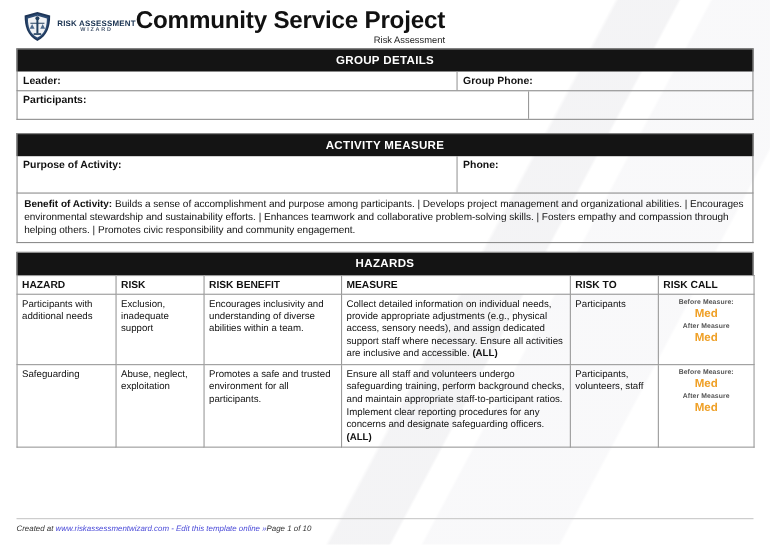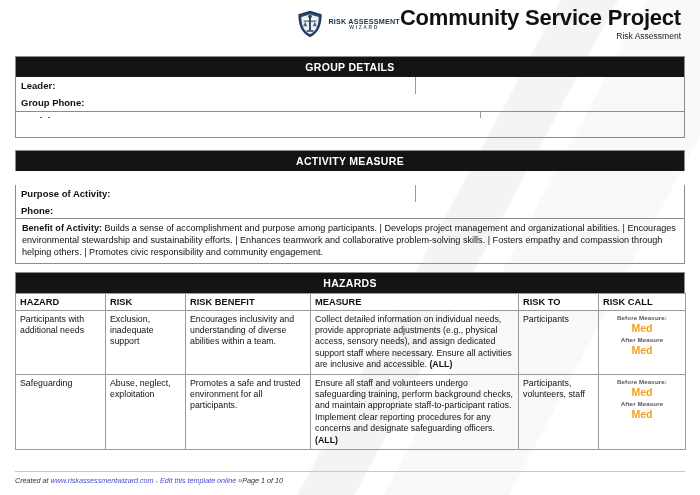--- a/index.html
+++ b/index.html
@@ -22,24 +22,24 @@
     box-sizing: border-box;
     padding: 0 15px;
     background:
       linear-gradient(118deg, rgba(0,0,0,0) 58%, rgba(240,240,242,0.75) 58.4%, rgba(240,240,242,0.75) 64%, rgba(0,0,0,0) 64.3%),
       linear-gradient(118deg, rgba(0,0,0,0) 67%, rgba(246,246,248,0.7) 67.3%, rgba(246,246,248,0.7) 80%, rgba(0,0,0,0) 80.3%),
       #ffffff;
   }
 
   
   .header {
-    height: 56px;
+    height: 44px;
     display: flex;
     align-items: flex-start;
-    justify-content: flex-end;
+    justify-content: flex-start;
     padding-top: 6px;
     box-sizing: border-box;
   }
   .brand {
     display: flex;
     align-items: center;
     gap: 5px;
     padding-left: 6px;
     padding-top: 4px;
   }
@@ -87,21 +87,20 @@
   }
   .band.red {
     background: #9c1212;
     border-top: 1px solid #7a7a7a;
   }
   .grid-row {
     display: flex;
     border: 1px solid #8d8d8d;
     border-top: none;
     box-sizing: border-box;
-    flex-direction: column;
   }
   .cell {
     box-sizing: border-box;
     padding: 3px 5px;
     font-size: 9.5px;
     font-weight: bold;
     color: #111111;
     border-right: 1px solid #9a9a9a;
     overflow: hidden;
   }
@@ -110,21 +109,21 @@
   .row-leader .c-leader { width: 400px; height: 17px; }
   .row-leader .c-phone  { flex: 1; height: 17px; }
 
   .row-participants { height: 26px; gap: 36px; }
   .row-participants .c-part-label { width: 465px; }
   .row-participants .c-part-blank  { flex: 1; }
 
   .spacer-12 { height: 12px; }
   .spacer-8  { height: 8px; }
 
-  .row-purpose { height: 34px; margin-top: 14px; }
+  .row-purpose { height: 34px; }
   .row-purpose .c-purpose { width: 400px; }
   .row-purpose .c-date    { flex: 1; }
 
   .row-benefit { padding: 3px 6px 4px 6px; }
   .benefit-text {
     font-size: 9.1px;
     line-height: 1.34;
     font-weight: normal;
     color: #111111;
   }

